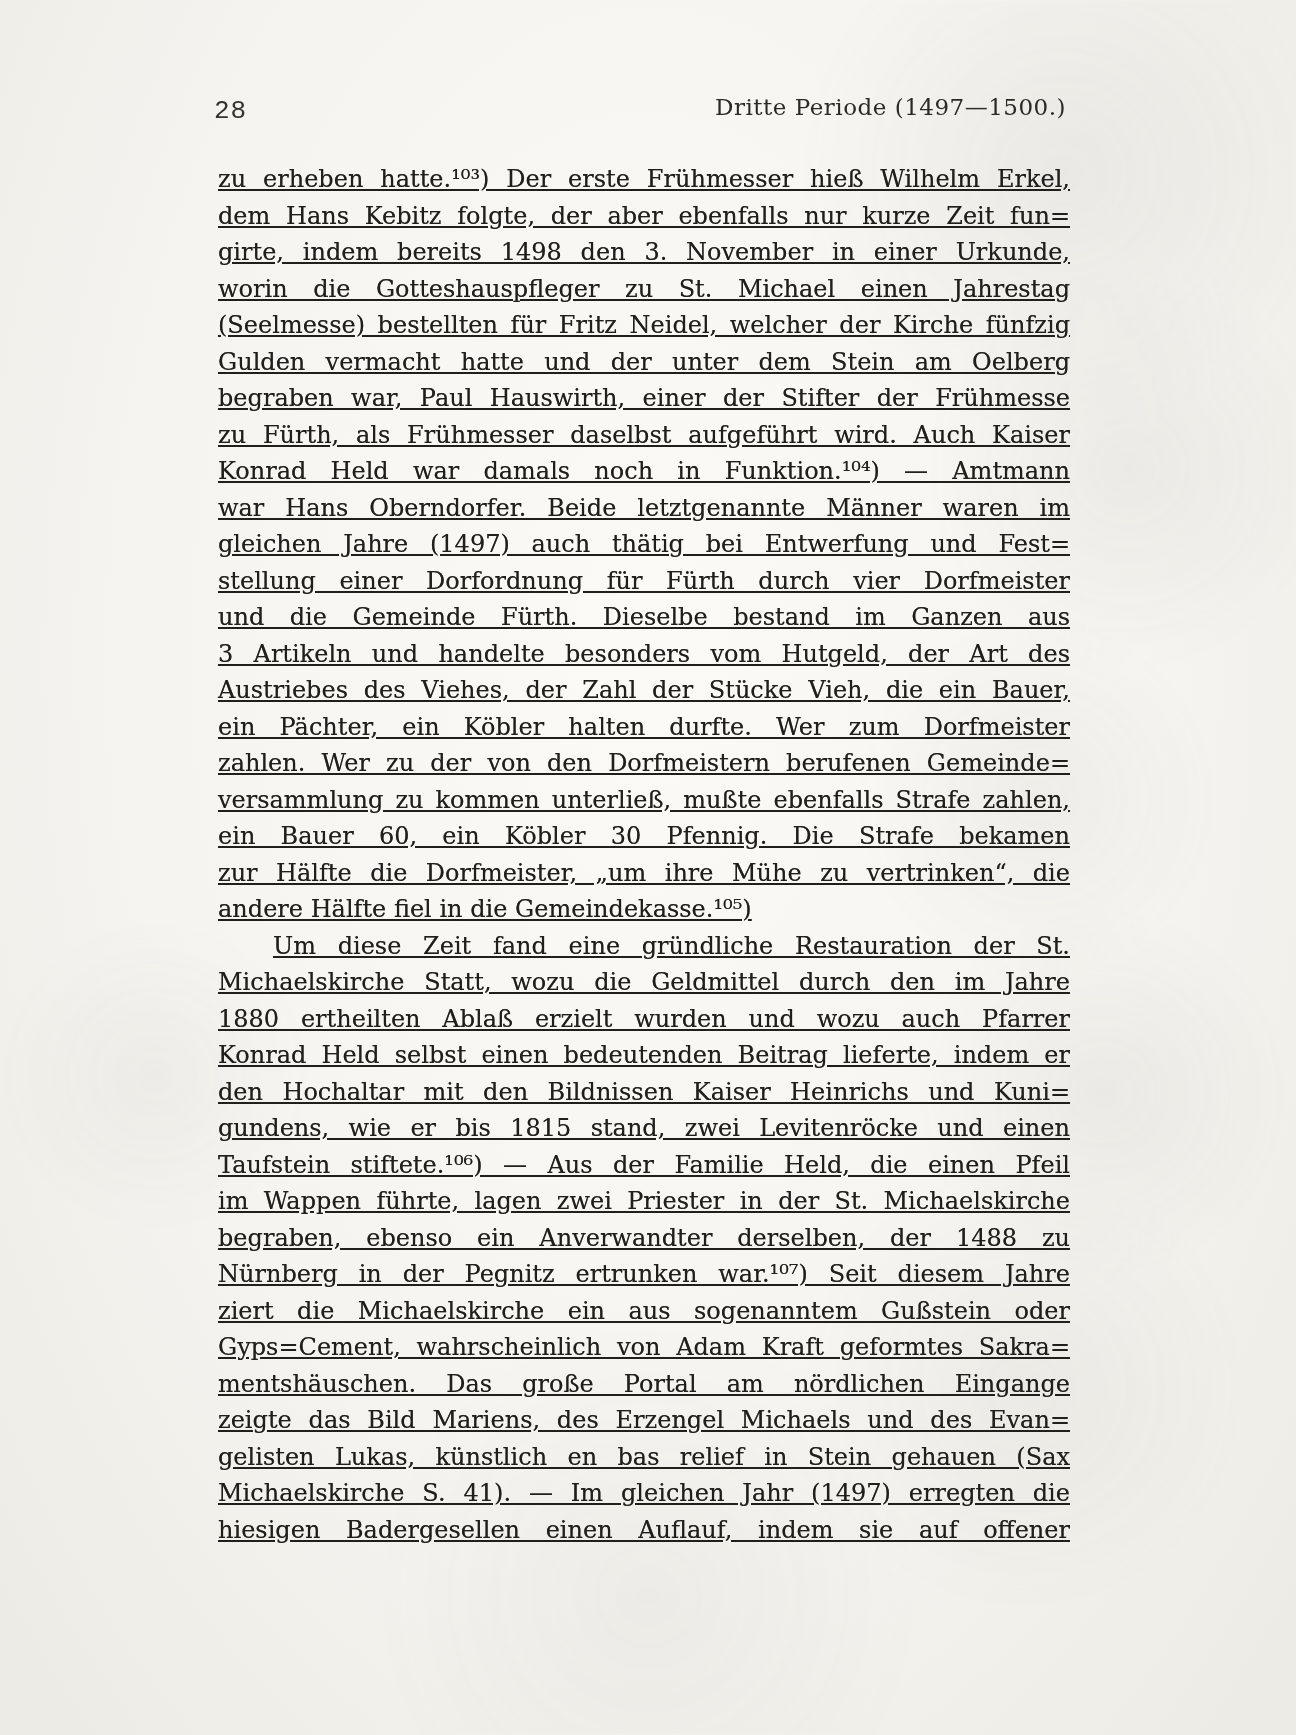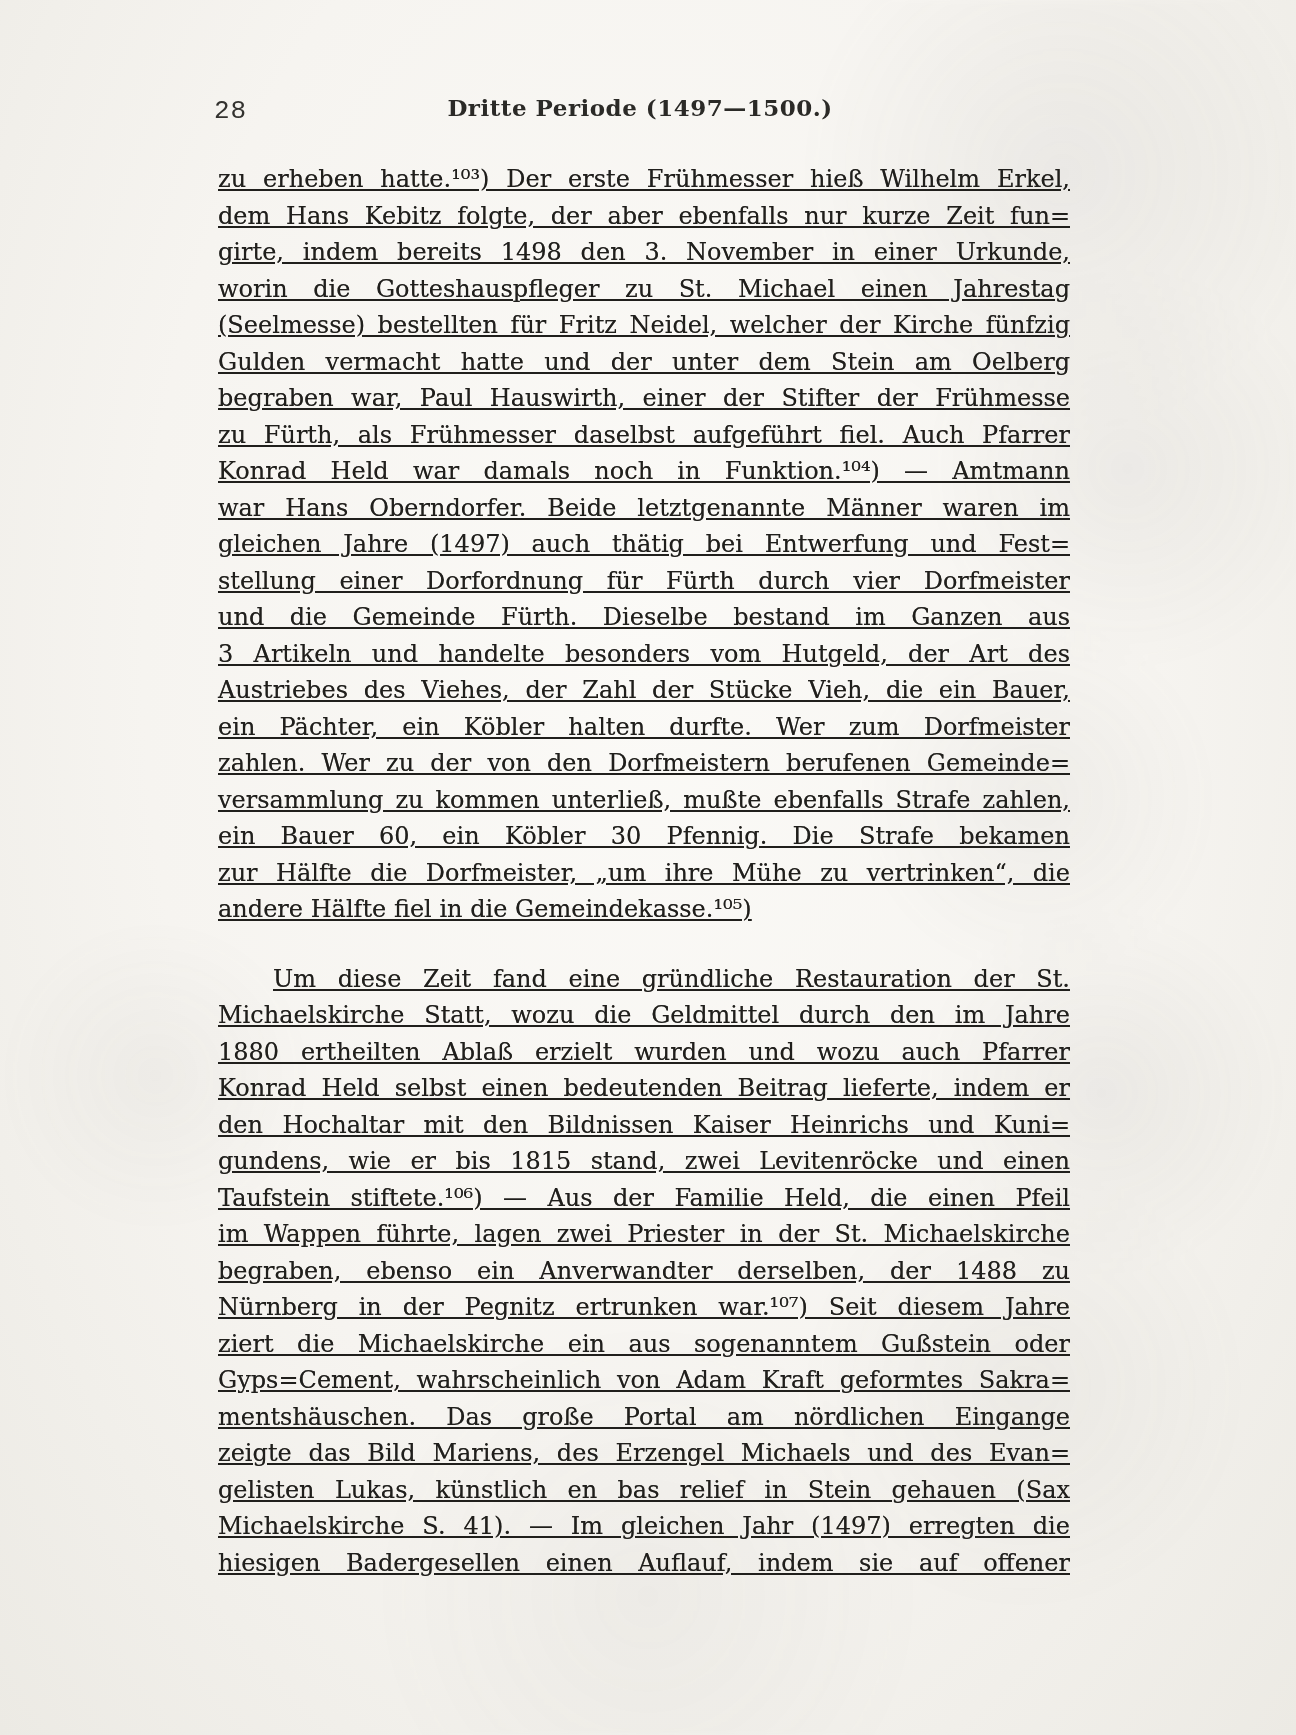--- a/index.html
+++ b/index.html
@@ -30,57 +30,57 @@
       radial-gradient(circle at 50% 92%, rgba(110,110,104,0.05), transparent 16%);
   }
   .header-row{
     position:absolute;left:214px;top:94px;width:852px;height:34px;
   }
   .page-number{
     position:absolute;left:0;top:2px;
     font-size:26px;color:#33322f;letter-spacing:1px;font-family:Liberation Mono, monospace;
   }
   .running-title{
-    position:absolute;left:0;right:0;top:0;text-align:center;
-    font-size:23px;font-weight:700;color:#2b2a27;letter-spacing:0.5px;
+    position:absolute;left:0;right:0;top:0;text-align:right;
+    font-size:23px;font-weight:400;color:#2b2a27;letter-spacing:0.5px;
   }
   .text-block{
     position:absolute;left:218px;top:161px;width:852px;
     font-size:24px;color:var(--ink);
     text-shadow:0 0 0.5px rgba(32,31,28,0.65);
     text-decoration:underline;
   }
   .line{
     height:36.5px;line-height:36.5px;
     text-align:justify;text-align-last:justify;
     white-space:normal;overflow:visible;
   }
   .line.nofill{text-align-last:left;}
-  .line.indent{text-indent:55px;margin-top:33px;}
+  .line.indent{text-indent:55px;}
 </style>
 </head>
 <body>
 
 <div class="page">
   <div class="mottle"></div>
 
   <div class="header-row">
     <div class="page-number">28</div>
     <div class="running-title">Dritte Periode (1497—1500.)</div>
   </div>
 
   <div class="text-block">
       <div class="line">zu erheben hatte.¹⁰³) Der erste Frühmesser hieß Wilhelm Erkel,</div>
       <div class="line">dem Hans Kebitz folgte, der aber ebenfalls nur kurze Zeit fun=</div>
       <div class="line">girte, indem bereits 1498 den 3. November in einer Urkunde,</div>
       <div class="line">worin die Gotteshauspfleger zu St. Michael einen Jahrestag</div>
       <div class="line">(Seelmesse) bestellten für Fritz Neidel, welcher der Kirche fünfzig</div>
       <div class="line">Gulden vermacht hatte und der unter dem Stein am Oelberg</div>
       <div class="line">begraben war, Paul Hauswirth, einer der Stifter der Frühmesse</div>
-      <div class="line">zu Fürth, als Frühmesser daselbst aufgeführt fiel. Auch Pfarrer</div>
+      <div class="line">zu Fürth, als Frühmesser daselbst aufgeführt wird. Auch Kaiser</div>
       <div class="line">Konrad Held war damals noch in Funktion.¹⁰⁴) — Amtmann</div>
       <div class="line">war Hans Oberndorfer. Beide letztgenannte Männer waren im</div>
       <div class="line">gleichen Jahre (1497) auch thätig bei Entwerfung und Fest=</div>
       <div class="line">stellung einer Dorfordnung für Fürth durch vier Dorfmeister</div>
       <div class="line">und die Gemeinde Fürth. Dieselbe bestand im Ganzen aus</div>
       <div class="line">3 Artikeln und handelte besonders vom Hutgeld, der Art des</div>
       <div class="line">Austriebes des Viehes, der Zahl der Stücke Vieh, die ein Bauer,</div>
       <div class="line">ein Pächter, ein Köbler halten durfte. Wer zum Dorfmeister</div>
       <div class="line">zahlen. Wer zu der von den Dorfmeistern berufenen Gemeinde=</div>
       <div class="line">versammlung zu kommen unterließ, mußte ebenfalls Strafe zahlen,</div>

